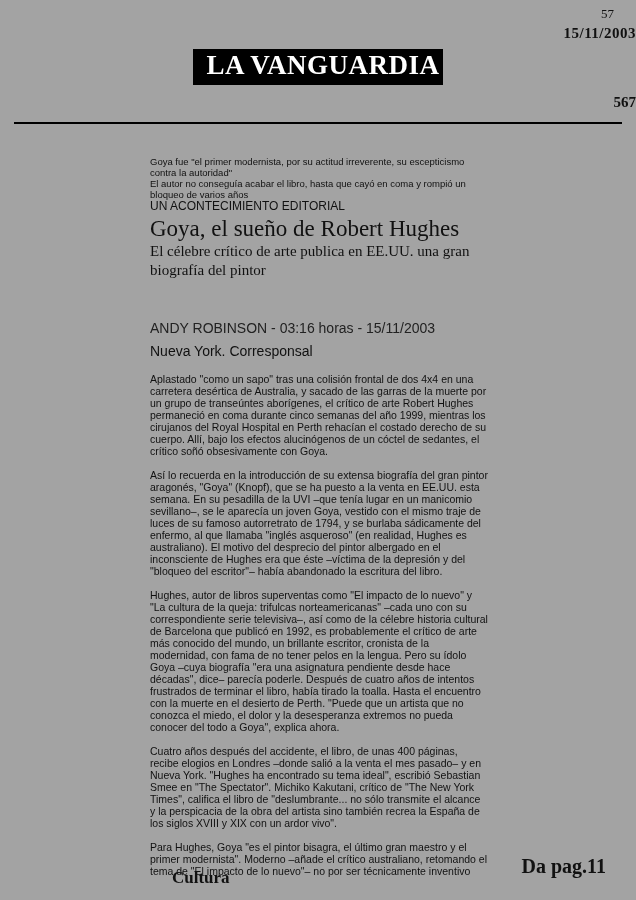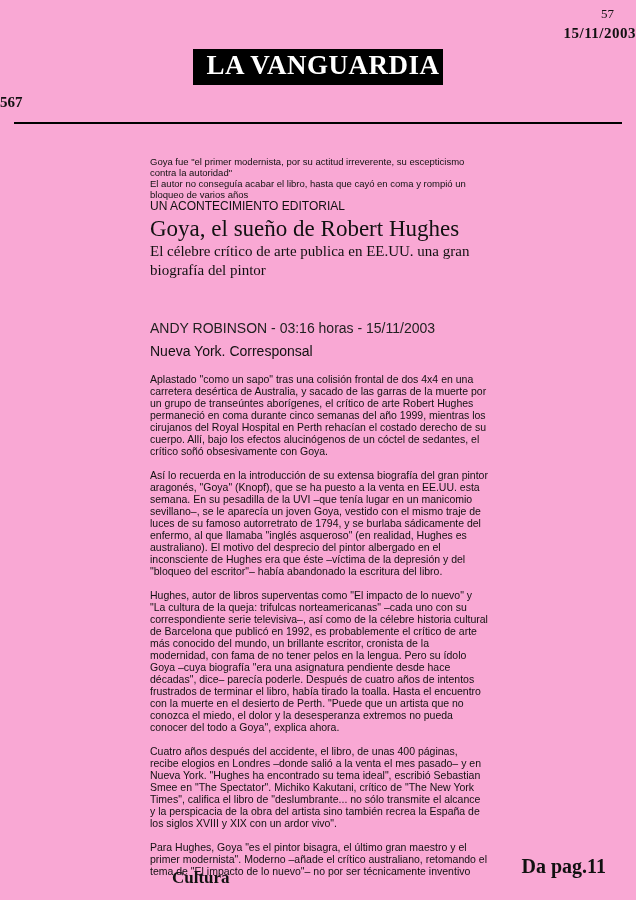--- a/index.html
+++ b/index.html
@@ -5,21 +5,21 @@
   html, body { margin: 0; padding: 0; }
   body {
     background: #ffffff;
     font-family: "Liberation Sans", sans-serif;
     color: #111111;
   }
   .page {
     position: relative;
     width: 636px;
     height: 900px;
-    background: #f9a8d4;
+    background: #a3a3a3;
     overflow: hidden;
   }
   .corner-number {
     position: absolute;
     top: 6px;
     right: 22px;
     font-family: "Liberation Serif", serif;
     font-size: 13px;
   }
   .date-header {
@@ -38,21 +38,21 @@
     display: inline-block;
     background: #000000;
     color: #ffffff;
     font-family: "Liberation Serif", serif;
     font-weight: bold;
     font-size: 27px;
     letter-spacing: 0.5px;
     padding: 1px 4px 4px 14px;
   }
   .edition-number {
-    text-align: left;
+    text-align: right;
     font-family: "Liberation Serif", serif;
     font-weight: bold;
     font-size: 15px;
     margin-top: 9px;
   }
   .rule {
     border: none;
     border-top: 2px solid #000000;
     margin: 11px 14px 0 14px;
   }

